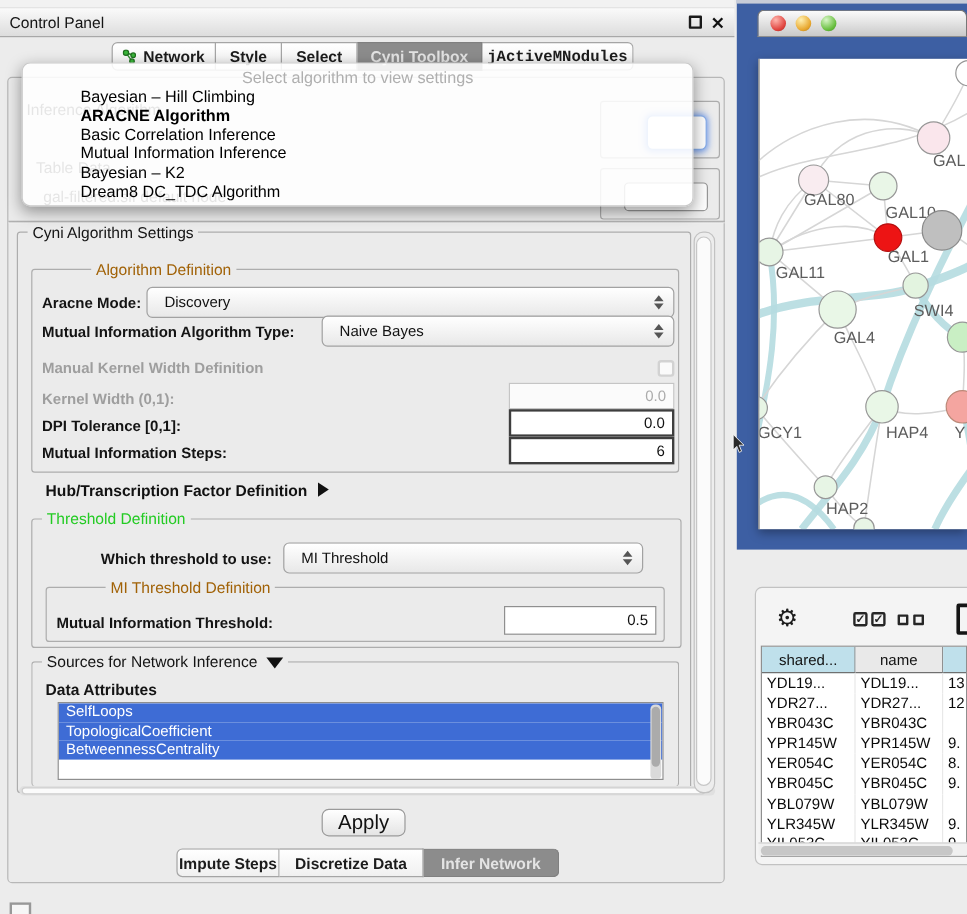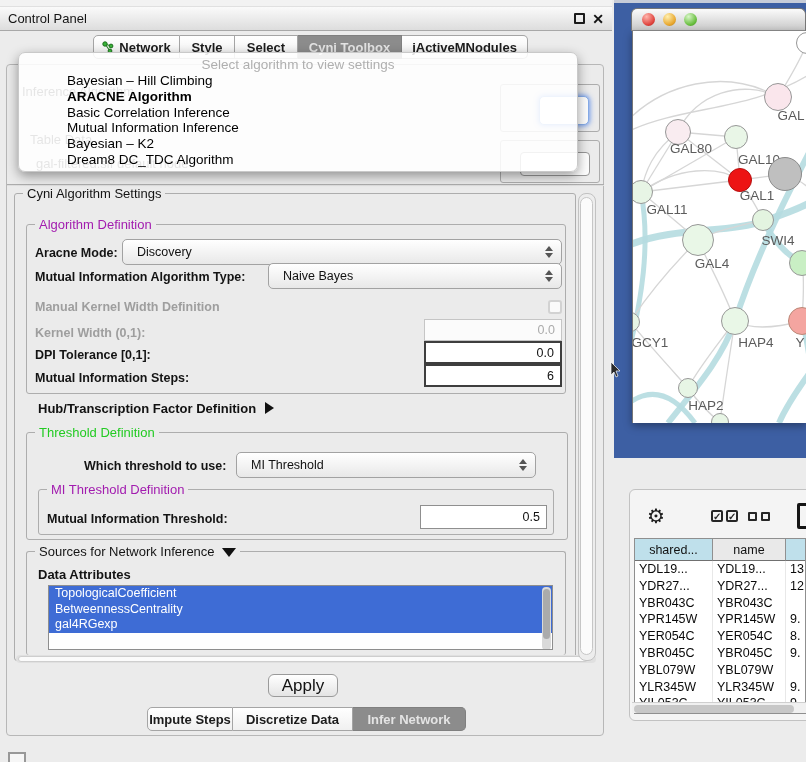--- a/index.html
+++ b/index.html
@@ -44,21 +44,21 @@
     background:rgba(255,255,255,.87); border:1px solid #C9C9C9; border-radius:7px;
     box-shadow:0 4px 12px rgba(0,0,0,.38); z-index:30; }
   .popup-title { text-align:center; font-size:13.5px; color:#AFAFAF; padding-top:4px; height:20px; }
   .popup-item { font-size:13.5px; color:#000; height:15.8px; line-height:15.8px; padding-left:4px;margin-left:44px; }
   .popup-item.bold { font-weight:bold; }
 
   
   .gbox { border:1px solid #ADADAD; border-radius:3px; }
   .gbox-title { position:absolute; top:-8px; left:8px; background:#EBEBEB; padding:0 4px;
     font-size:13px; color:#141414; white-space:nowrap; }
-  .gbox-title.blue { color:#a21caf; }
+  .gbox-title.blue { color:#a16207;margin-left:41px; }
   .gbox-title.green { color:#23CB23; }
 
   .fieldlabel { font-size:12.5px; font-weight:bold; color:#141414; white-space:nowrap; }
   .fieldlabel.dis { color:#9E9E9E; }
 
   .combo { background:linear-gradient(#FFFFFF,#E8E8E8); border:1px solid #A2A2A2;
     border-radius:5px; display:flex; align-items:center; font-size:12.5px; color:#111; }
   .combo-text { padding-left:14px; }
   .combo-arrows { margin-left:auto; margin-right:8px; display:flex; flex-direction:column; gap:2px; align-items:center; }
   .arr-up { width:0; height:0; border-left:4px solid transparent; border-right:4px solid transparent; border-bottom:5px solid #555; }
@@ -94,21 +94,21 @@
   
   .desktop { left:614px; top:0; width:192px; height:458px; background:#3D5FA3; }
   .desktop-top { left:614px; top:0; width:192px; height:3px; background:#C7CCD8; }
   .netwin-title { left:631px; top:8px; width:175px; height:23px; border:1px solid #777;
     border-bottom:1px solid #8E8E8E; border-radius:6px 6px 0 0;
     background:linear-gradient(#FBFBFB,#C9C9C9); display:flex; align-items:center; padding-left:10px; gap:8px; }
   .tl { width:13px; height:13px; border-radius:50%; }
   .tl.red { background:radial-gradient(circle at 35% 28%, #FFB6AE, #E0443E 65%, #9E2420); }
   .tl.yellow { background:radial-gradient(circle at 35% 28%, #FFF0B0, #E8A72E 65%, #A6731B); }
   .tl.green { background:radial-gradient(circle at 35% 28%, #D8F6C8, #68BE3E 65%, #3F8A22); }
-  .net-canvas { left:632px; top:31px; width:174px; height:392px; background:#FFF;
+  .net-canvas { left:632px; top:49px; width:174px; height:392px; background:#FFF;
     border-left:1px solid #777; overflow:hidden; box-shadow:0 3px 8px rgba(0,0,0,.35); }
   .net-node { position:absolute; border-radius:50%; border:1px solid #979797; }
   .net-label { position:absolute; font-size:13.5px; color:#5C5C5C; white-space:nowrap; transform:translateX(-50%); }
 
   
   .tp-title { font-size:15px; color:#a16207;margin-top:41px; }
   .tp-panel { left:629px; top:489px; width:190px; height:232px; background:#F4F4F4;
     border:1px solid #C2C2C2; border-radius:6px; }
   .gear { font-size:20px; color:#1C1C1C; line-height:22px; }
   .pane-icon { width:21px; height:21px; border:3px solid #151515; border-radius:3px; position:relative; }
@@ -160,21 +160,21 @@
     </div>
     <div class="tab" style="width: 55px;">
       <span>Style</span>
     </div>
     <div class="tab" style="width: 63px;">
       <span>Select</span>
     </div>
     <div class="tab selected" style="width: 104px;">
       <span>Cyni Toolbox</span>
     </div>
-    <div class="tab" style="width: 126px;">
+    <div class="tab" style="width: 126px; font-family: Liberation Mono, monospace;">
       <span>jActiveMNodules</span>
     </div>
   </div>
 
 <div class="abs cp-body"></div>
 
 <div class="abs ghost-label" style="left:22px; top:84px;">Inference Algorithm</div>
 <div class="abs ghost-label" style="left:30px; top:132px;">Table Data</div>
 <div class="abs ghost-label" style="left:36px; top:156px;">gal-filtered.sif default node</div>
 <div class="abs frag-box" style="left:500px; top:84px; width:100px; height:48px;"></div>
@@ -242,23 +242,23 @@
 </div>
 <div class="abs fieldlabel" style="left:47px; top:512px;">Mutual Information Threshold:</div>
 <div class="abs tinput mid" style="left:420px; top:505px; width:127px; height:24px;">0.5</div>
 
 <div class="abs gbox" style="left:26px; top:551px; width:540px; height:104px; border-bottom:none;">
   <span class="gbox-title" style="font-weight:normal;"><span>Sources for Network Inference</span><span class="tri-down"></span></span>
 </div>
 <div class="abs fieldlabel" style="left:38px; top:567px; font-size:13px;">Data Attributes</div>
 <div class="abs attr-list" style="left:48px; top:585px; width:505px; height:65px;" id="attr-list">
 
+<div class="attr-item" style="background: rgb(62, 108, 213);">SelfLoops</div>
     <div class="attr-item" style="background: rgb(62, 108, 213);">TopologicalCoefficient</div>
     <div class="attr-item" style="background: rgb(62, 108, 213);">BetweennessCentrality</div>
-    <div class="attr-item" style="background: rgb(62, 108, 213);">gal4RGexp</div>
     <span class="list-vscroll">
       <span class="list-vthumb"></span>
     </span>
   </div>
 
 <div class="abs hscroll-track" style="left:16px; top:655px; width:580px; height:8px;">
   <span class="hscroll-thumb" style="left:2px; width:570px;"></span>
 </div>
 <div class="abs vscroll-track" style="left:578px; top:193px; width:18px; height:468px;">
   <span class="vscroll-thumb" style="height:458px;"></span>

